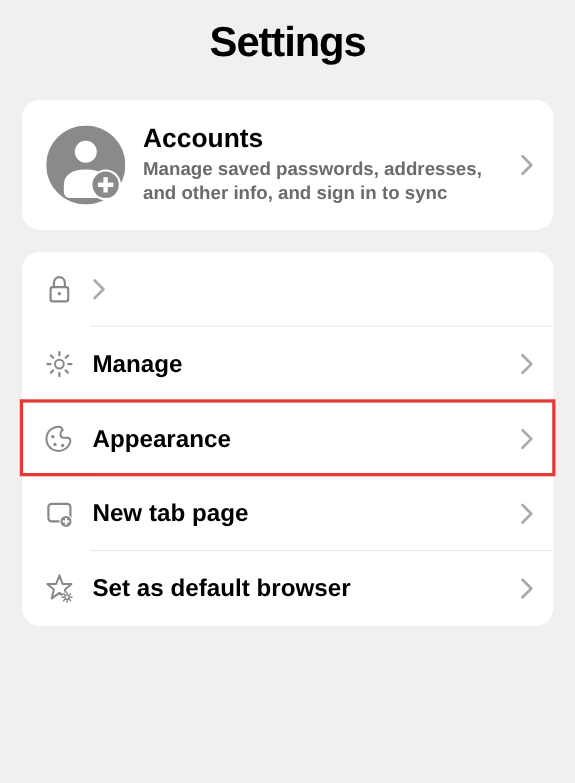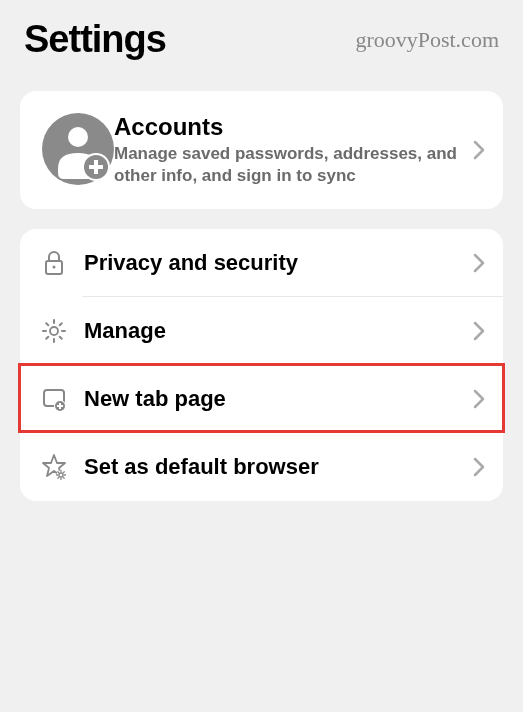--- a/index.html
+++ b/index.html
@@ -13,40 +13,43 @@
       width: 523px;
       height: 712px;
       overflow: hidden;
       position: relative;
     }
     .header {
       display: flex;
       justify-content: space-between;
       align-items: center;
       padding: 18px 24px 30px 24px;
+      flex-direction: column;
     }
     .page-title {
       font-size: 38px;
       font-weight: 900;
       color: #000;
       letter-spacing: -1px;
     }
     .watermark {
       font-size: 22px;
       color: #888;
       font-family: Georgia, serif;
     }
     .card {
       background: #fff;
       margin: 0 20px 20px 20px;
       border-radius: 16px;
     }
     .accounts-row {
       display: flex;
+      align-items: center;
       padding: 22px 18px 22px 22px;
+      gap: 16px;
     }
     .avatar {
       width: 72px;
       height: 72px;
       flex-shrink: 0;
       display: flex;
       align-items: center;
       justify-content: center;
     }
     .accounts-text {
@@ -109,21 +112,20 @@
       position: absolute;
       border: 3px solid #e53935;
       pointer-events: none;
     }
   </style>
 </head>
 <body>
 
 <div class="header">
   <div class="page-title">Settings</div>
-  <div class="watermark">groovyPost.com</div>
 </div>
 
 <div class="card">
   <div class="accounts-row">
     <div class="avatar">
       <svg viewBox="0 0 72 72" width="72" height="72">
         <circle cx="36" cy="36" r="36" fill="#8a8a8a"></circle>
         <circle cx="36" cy="24" r="10" fill="#fff"></circle>
         <path d="M 16 55 Q 16 40 36 40 Q 56 40 56 55 L 56 60 Q 56 66 50 66 L 22 66 Q 16 66 16 60 Z" fill="#fff"></path>
         <circle cx="54" cy="54" r="14" fill="#fff"></circle>
@@ -147,21 +149,20 @@
 <div class="menu-card">
 
   <div class="menu-item">
     <div class="menu-icon">
       <svg viewBox="0 0 28 28" width="28" height="28">
         <rect x="6" y="12" width="16" height="13" rx="2" stroke="#888" stroke-width="2" fill="none"></rect>
         <path d="M 9 12 L 9 8 A 5 5 0 0 1 19 8 L 19 12" stroke="#888" stroke-width="2" fill="none"></path>
         <circle cx="14" cy="18" r="1.5" fill="#888"></circle>
       </svg>
     </div>
-    <div class="menu-label">Privacy and security</div>
     <div class="chevron">
       <svg viewBox="0 0 12 20" width="12" height="20">
         <path d="M 2 2 L 10 10 L 2 18" stroke="#aaa" stroke-width="2.5" fill="none" stroke-linecap="round" stroke-linejoin="round"></path>
       </svg>
     </div>
   </div>
 
 
   <div class="menu-item">
     <div class="menu-icon">
@@ -171,20 +172,36 @@
       </svg>
     </div>
     <div class="menu-label">Manage</div>
     <div class="chevron">
       <svg viewBox="0 0 12 20" width="12" height="20">
         <path d="M 2 2 L 10 10 L 2 18" stroke="#aaa" stroke-width="2.5" fill="none" stroke-linecap="round" stroke-linejoin="round"></path>
       </svg>
     </div>
   </div>
 
+  <div class="menu-item">
+    <div class="menu-icon">
+      <svg viewBox="0 0 28 28" width="28" height="28">
+        <path d="M 14 3 A 11 11 0 1 0 24 16 Q 24 13 21 13 L 18 13 Q 15 13 15 10 Q 15 7 17 6 Q 16 3 14 3 Z" stroke="#888" stroke-width="1.8" fill="none"></path>
+        <circle cx="8" cy="12" r="1.5" fill="#888"></circle>
+        <circle cx="10" cy="19" r="1.5" fill="#888"></circle>
+        <circle cx="17" cy="20" r="1.5" fill="#888"></circle>
+      </svg>
+    </div>
+    <div class="menu-label">Appearance</div>
+    <div class="chevron">
+      <svg viewBox="0 0 12 20" width="12" height="20">
+        <path d="M 2 2 L 10 10 L 2 18" stroke="#aaa" stroke-width="2.5" fill="none" stroke-linecap="round" stroke-linejoin="round"></path>
+      </svg>
+    </div>
+  </div>
 
   <div class="menu-item">
     <div class="menu-icon">
       <svg viewBox="0 0 28 28" width="28" height="28">
         <rect x="4" y="5" width="20" height="16" rx="3" stroke="#888" stroke-width="2" fill="none"></rect>
         <circle cx="20" cy="21" r="6" fill="#fff"></circle>
         <circle cx="20" cy="21" r="5" fill="#888"></circle>
         <rect x="19" y="18" width="2" height="6" fill="#fff"></rect>
         <rect x="17" y="20" width="6" height="2" fill="#fff"></rect>
       </svg>

